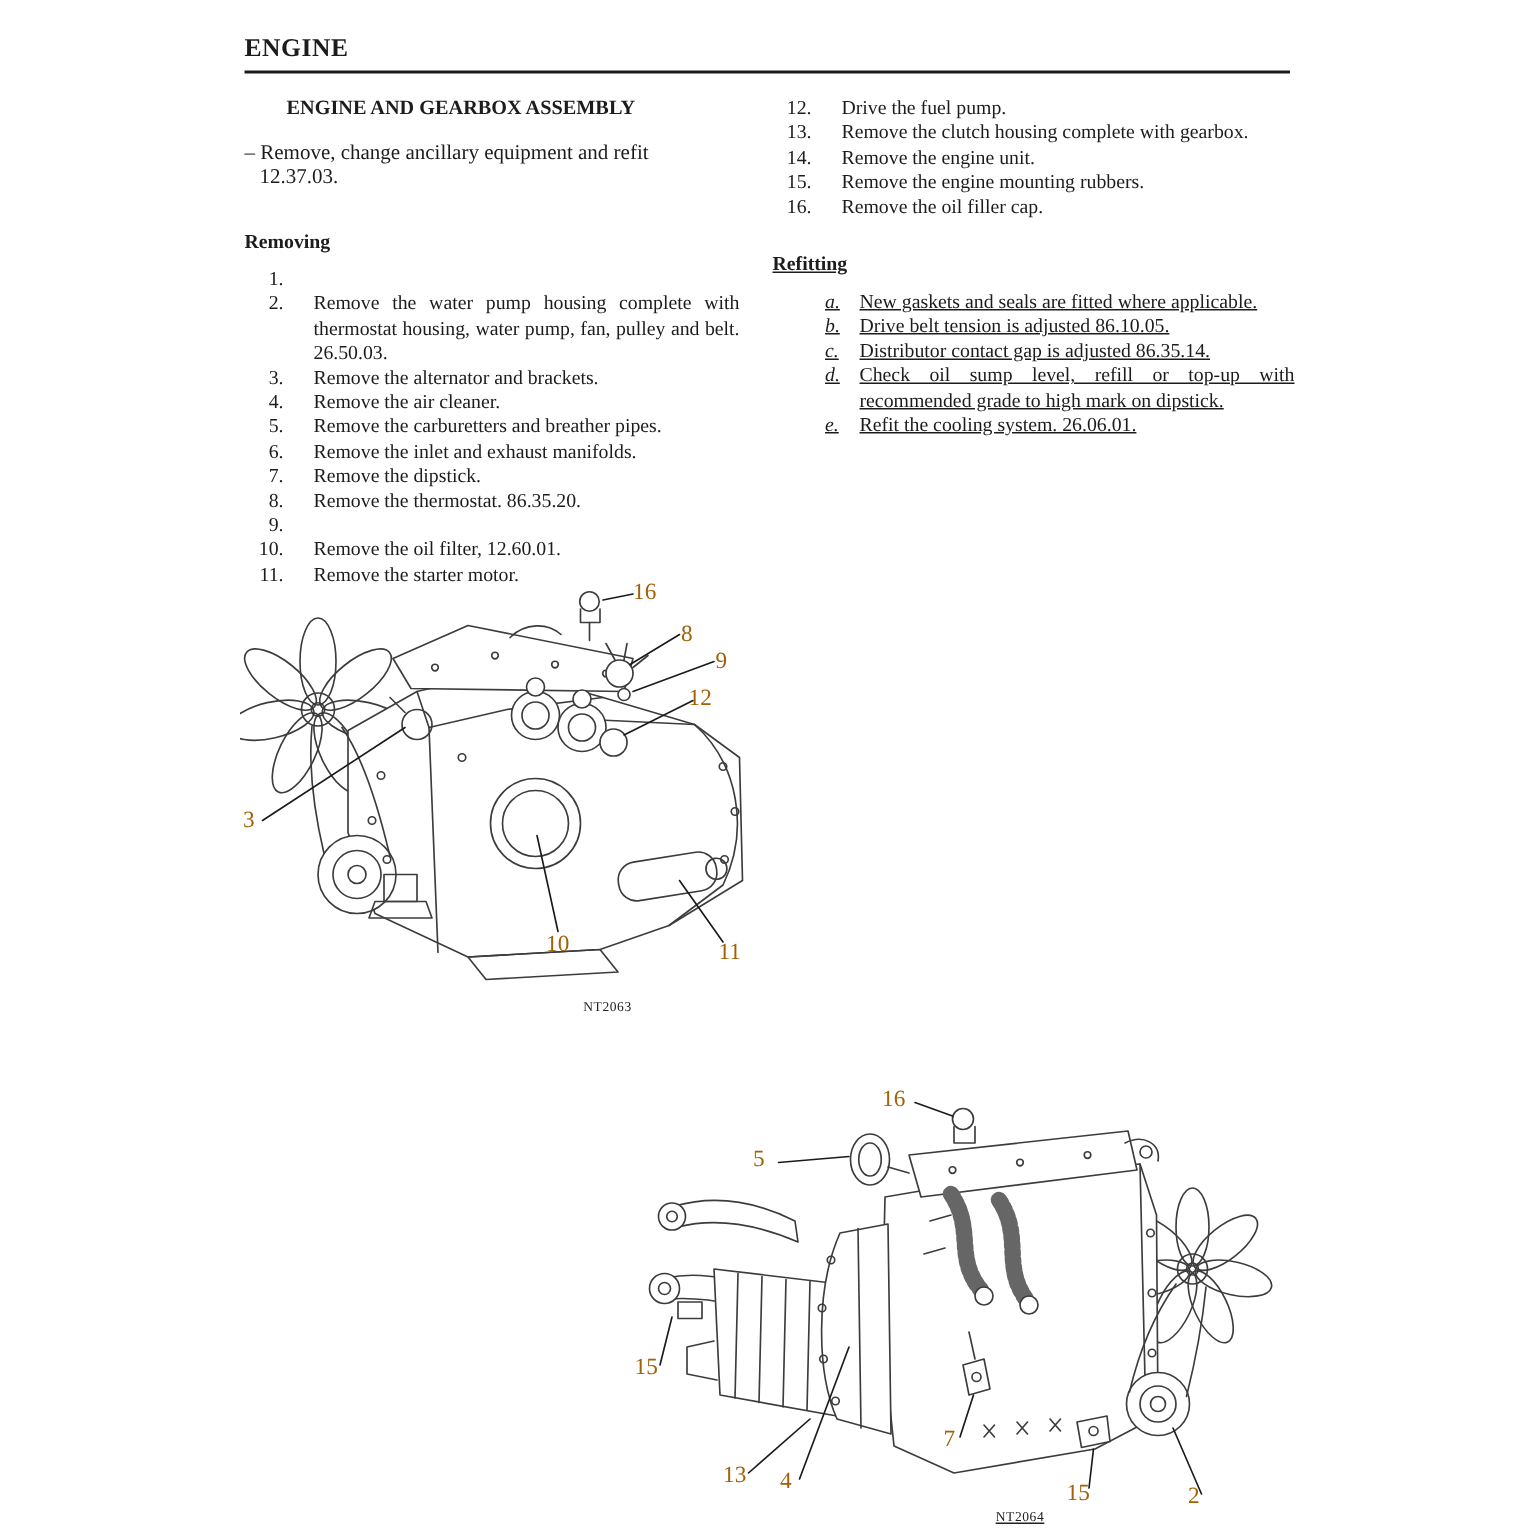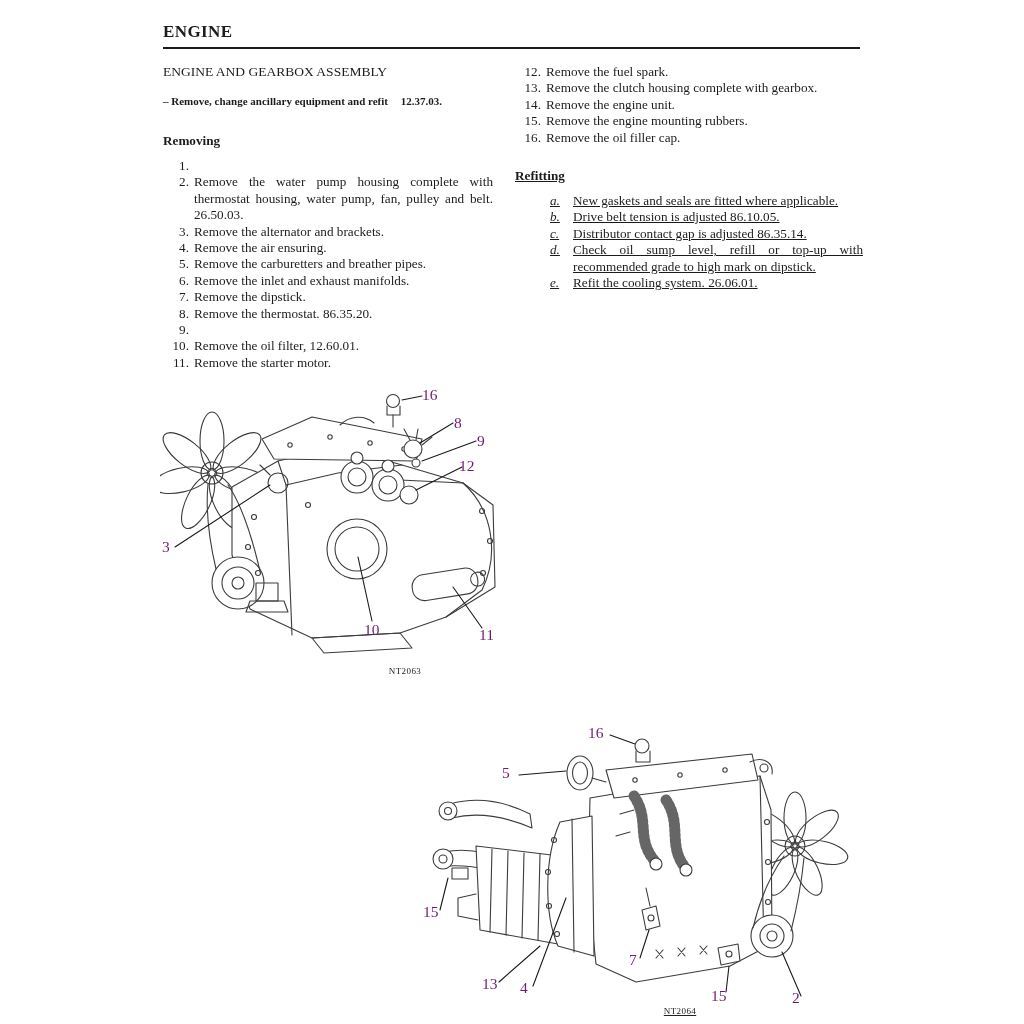--- a/index.html
+++ b/index.html
@@ -12,37 +12,37 @@
     overflow:hidden;
   }
   .page-header { position:absolute; left:163px; top:22px; width:697px; }
   .page-header h1 { font-size:17px; font-weight:bold; letter-spacing:0.4px; }
   .header-rule { position:absolute; left:163px; top:47px; width:697px; border-top:2px solid #1c1c1c; }
 
   .columns { position:absolute; left:163px; top:64px; width:700px; display:flex; gap:22px; }
   .col-left { width:330px; }
   .col-right { width:348px; }
 
-  .section-title { font-weight:normal; font-size:13.5px; margin-bottom:15px; }
-  .subtitle { font-weight:bold; font-size:11px; margin-bottom:26px; }
+  .section-title { font-weight:bold; font-size:13.5px; margin-bottom:15px;margin-left:28px; }
+  .subtitle { font-weight:normal; font-size:14px; margin-bottom:26px; }
   .subtitle .ref { margin-left:10px; }
   .list-heading { font-weight:bold; font-size:13.2px; margin-bottom:9px; }
 
   .item { display:flex; font-size:13.2px; line-height:16.4px; }
-  .item .num { width:26px; text-align:right; flex-shrink:0; margin-right:5px; }
+  .item .num { width:26px; text-align:right; flex-shrink:0; margin-right:20px; }
   .item .txt { flex:1; text-align:justify; }
 
   .refitting-block { margin-top:22px;text-decoration:underline; }
   .subitem { display:flex; font-size:13.2px; line-height:16.4px; margin-left:35px; }
   .subitem .letter { width:13px; font-style:italic; flex-shrink:0; margin-right:10px; }
   .subitem .txt { flex:1; text-align:justify; }
 
   .fig { position:absolute; }
   .fig svg { position:absolute; left:0; top:0; }
-  .callout { position:absolute; font-size:15.5px; color:#701a75; line-height:1; }
+  .callout { position:absolute; font-size:15.5px; color:#a16207; line-height:1; }
   .fig-caption { position:absolute; font-size:9px; letter-spacing:0.4px; text-align:center; color:#222; }
 </style>
 </head>
 <body>
 
 <div class="page-header">
   <h1>ENGINE</h1>
 </div>
 <div class="header-rule"></div>
 
@@ -62,21 +62,21 @@
     <div class="item">
         <span class="num">2.</span>
         <span class="txt">Remove the water pump housing complete with thermostat housing, water pump, fan, pulley and belt. 26.50.03.</span>
       </div>
     <div class="item">
         <span class="num">3.</span>
         <span class="txt">Remove the alternator and brackets.</span>
       </div>
     <div class="item">
         <span class="num">4.</span>
-        <span class="txt">Remove the air ensuring.</span>
+        <span class="txt">Remove the air cleaner.</span>
       </div>
     <div class="item">
         <span class="num">5.</span>
         <span class="txt">Remove the carburetters and breather pipes.</span>
       </div>
     <div class="item">
         <span class="num">6.</span>
         <span class="txt">Remove the inlet and exhaust manifolds.</span>
       </div>
     <div class="item">
@@ -96,21 +96,21 @@
       </div>
     <div class="item">
         <span class="num">11.</span>
         <span class="txt">Remove the starter motor.</span>
       </div>
   </div>
 
   <div class="col-right">
     <div class="item">
         <span class="num">12.</span>
-        <span class="txt">Remove the fuel spark.</span>
+        <span class="txt">Drive the fuel pump.</span>
       </div>
     <div class="item">
         <span class="num">13.</span>
         <span class="txt">Remove the clutch housing complete with gearbox.</span>
       </div>
     <div class="item">
         <span class="num">14.</span>
         <span class="txt">Remove the engine unit.</span>
       </div>
     <div class="item">

